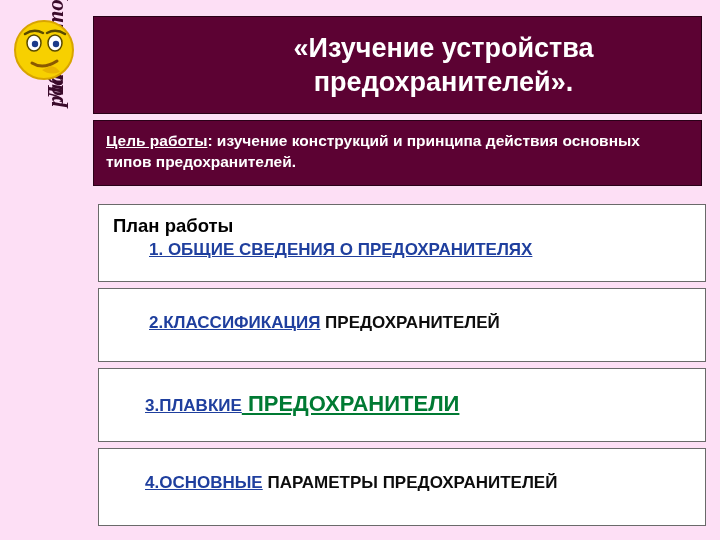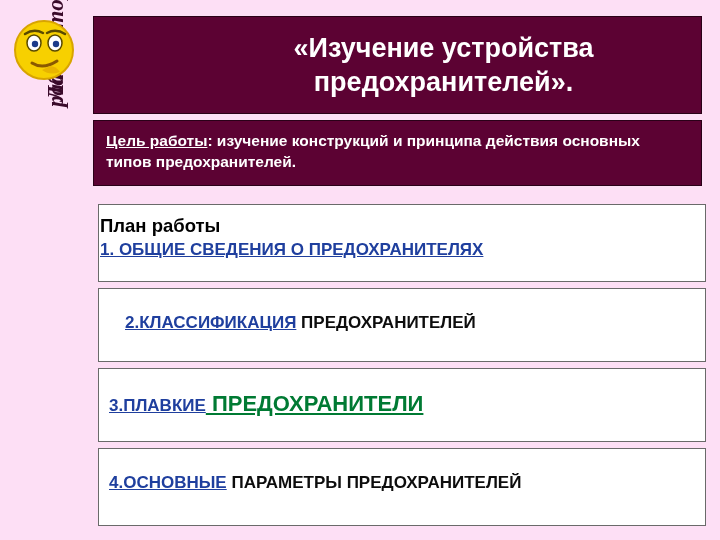--- a/index.html
+++ b/index.html
@@ -102,37 +102,38 @@
   .goal-text u { }
 
   
   .wbox {
     position: absolute;
     left: 98px;
     background: #ffffff;
     border: 1px solid #6a6a6a;
     box-sizing: border-box;
   }
-  .plan-box { top: 204px; width: 608px; height: 78px; padding: 9px 10px 0 1px; }
-  .box2 { top: 288px; width: 608px; height: 74px; padding: 22px 10px 0 26px; }
+  .plan-box { top: 204px; width: 608px; height: 78px; padding: 9px 10px 0 14px; }
+  .box2 { top: 288px; width: 608px; height: 74px; padding: 22px 10px 0 14px; }
   .box3 { top: 368px; width: 608px; height: 74px; padding: 22px 10px 0 10px; }
   .box4 { top: 448px; width: 608px; height: 78px; padding: 22px 10px 0 10px; }
 
   .plan-heading {
     font-size: 18.5px;
     font-weight: bold;
     color: #000000;
     line-height: 24px;
   }
   .link {
     font-size: 17px;
     font-weight: bold;
     color: #1f3f9e;
     text-decoration: underline;
     line-height: 24px;
+    margin-left: 36px;
   }
   .plain-dark {
     font-size: 17px;
     font-weight: bold;
     color: #0d0d0d;
     text-decoration: none;
   }
   .link-green {
     font-size: 22px;
     font-weight: bold;

